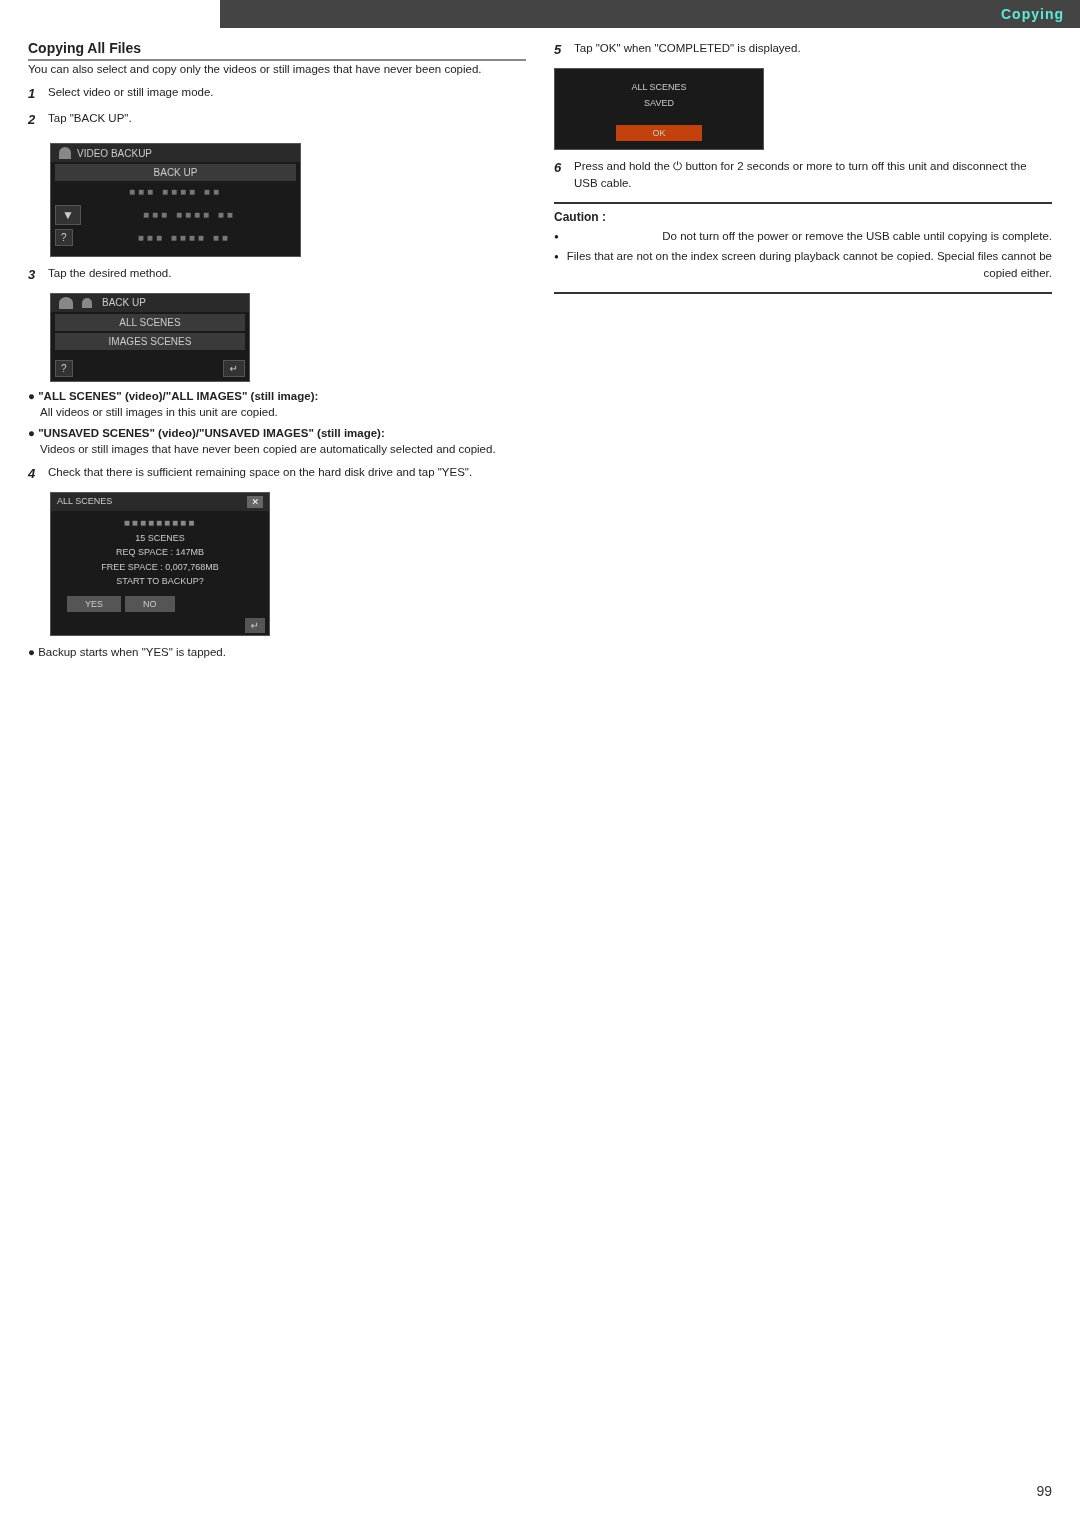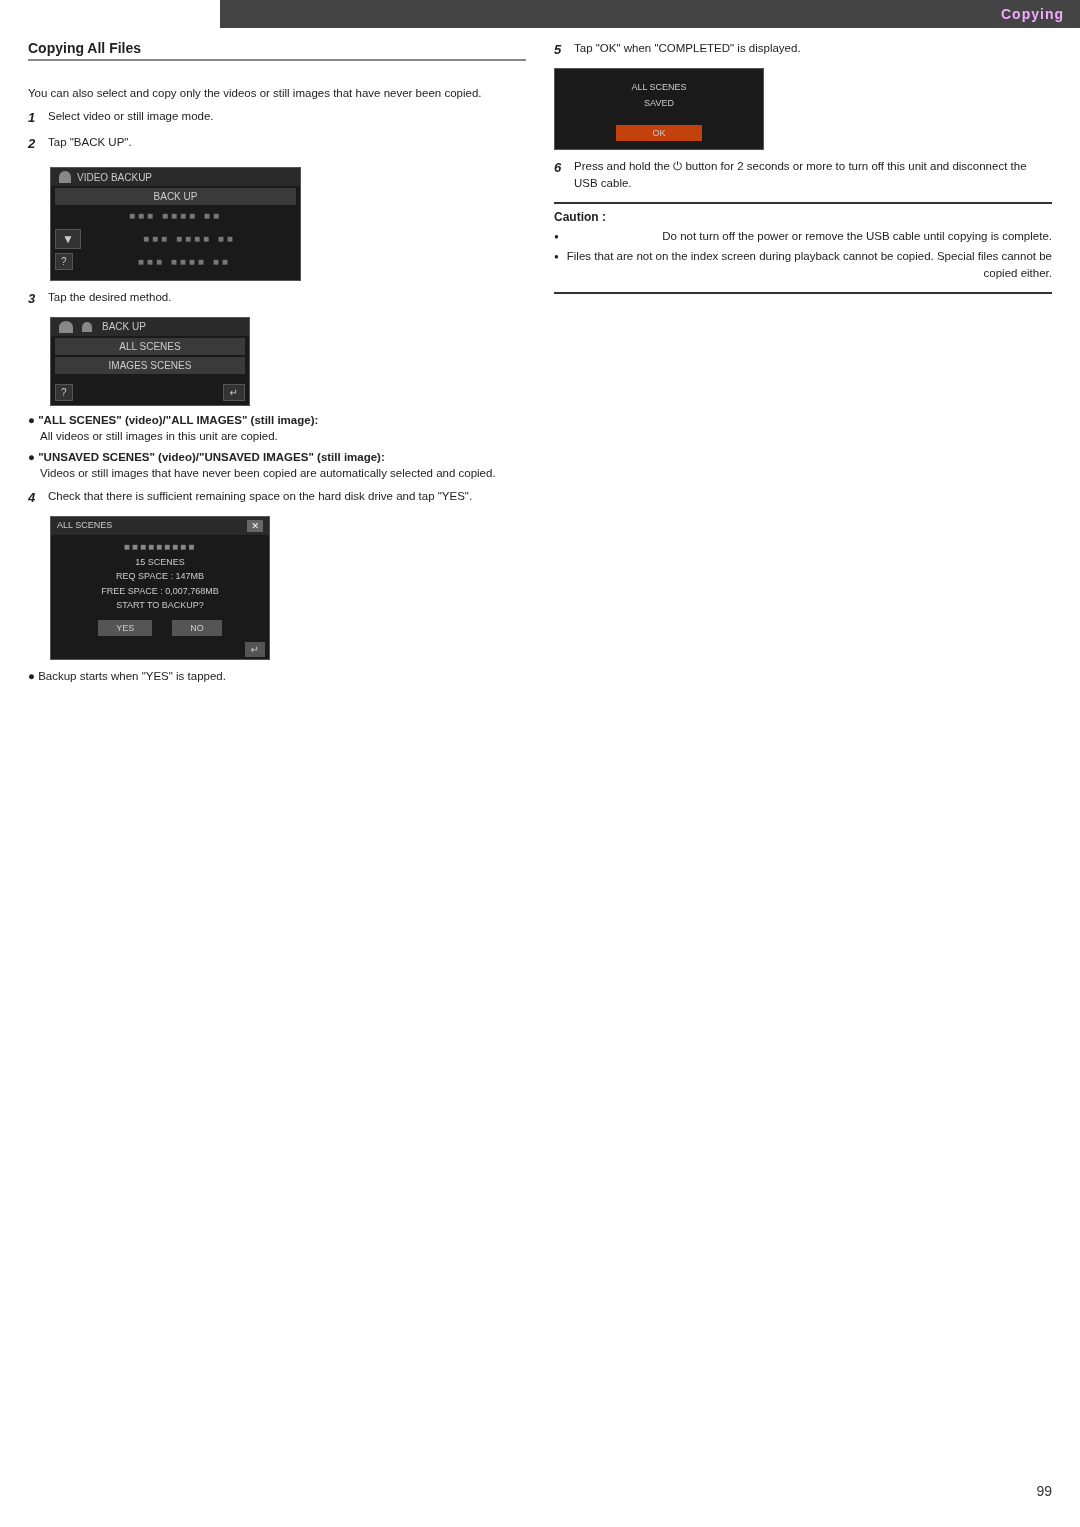--- a/index.html
+++ b/index.html
@@ -19,21 +19,21 @@
       top: 0; right: 0;
       width: 860px;
       height: 28px;
       background: #444;
       display: flex;
       align-items: center;
       justify-content: flex-end;
       padding-right: 16px;
     }
     .header-bar span {
-      color: #f0abfc;
+      color: #5eead4;
       font-size: 14px;
       font-weight: bold;
       letter-spacing: 1px;
     }
 
     
     .page-number {
       position: absolute;
       bottom: 28px;
       right: 28px;
@@ -60,21 +60,21 @@
       flex: 1;
       min-width: 0;
     }
 
     
     .section-title {
       font-size: 14px;
       font-weight: bold;
       border-bottom: 2px solid #888;
       padding-bottom: 3px;
-      margin-bottom: 24px;
+      margin-bottom: 0;
     }
 
     
     .para {
       font-size: 11.5px;
       line-height: 1.5;
       margin-bottom: 6px;
       color: #222;
     }
 
@@ -191,23 +191,23 @@
     }
 
     .step4-dots {
       color: #888;
       font-size: 10px;
       letter-spacing: 2px;
     }
 
     .step4-btn-row {
       display: flex;
-      gap: 20px;
-      padding: 4px 0;
-      justify-content: center;
+      gap: 4px;
+      padding: 4px 16px;
+      justify-content: flex-start;
     }
 
     .step4-btn {
       background: #555;
       color: #ccc;
       font-size: 9px;
       padding: 3px 18px;
       border: none;
       cursor: pointer;
     }

